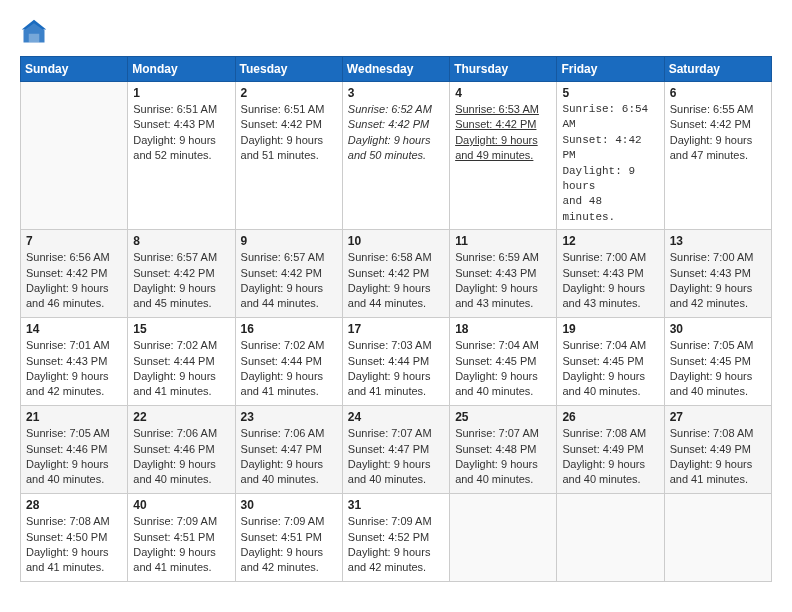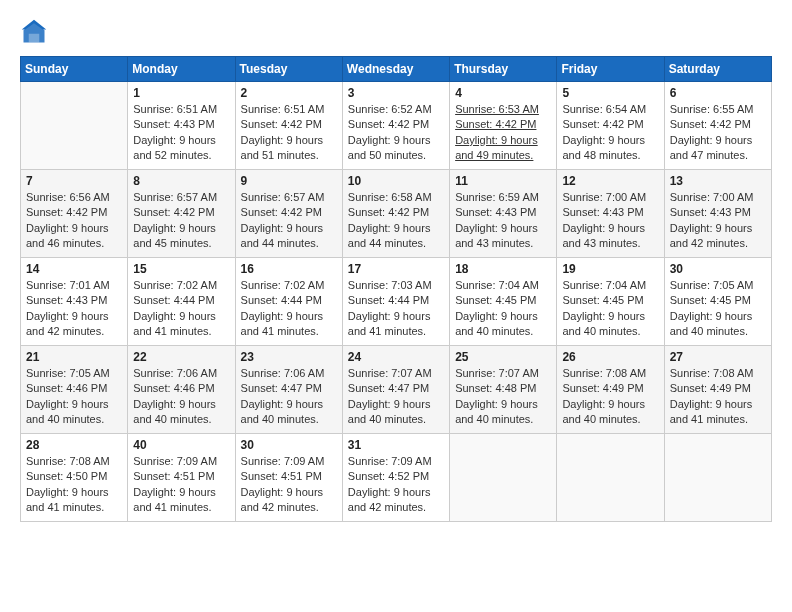--- a/index.html
+++ b/index.html
@@ -145,35 +145,35 @@
           </td>
           <td>
             <span class="day-number">2</span>
             <div class="day-info" style="white-space: pre-line;">Sunrise: 6:51 AM
 Sunset: 4:42 PM
 Daylight: 9 hours
 and 51 minutes.</div>
           </td>
           <td>
             <span class="day-number">3</span>
-            <div class="day-info" style="white-space: pre-line;">Sunrise: 6:52 AM
+            <div class="day-info" style="white-space: pre-line; font-style: italic;">Sunrise: 6:52 AM
 Sunset: 4:42 PM
 Daylight: 9 hours
 and 50 minutes.</div>
           </td>
           <td>
             <span class="day-number">4</span>
             <div class="day-info" style="white-space: pre-line; text-decoration: underline;">Sunrise: 6:53 AM
 Sunset: 4:42 PM
 Daylight: 9 hours
 and 49 minutes.</div>
           </td>
           <td>
             <span class="day-number">5</span>
-            <div class="day-info" style="white-space: pre-line;">Sunrise: 6:54 AM
+            <div class="day-info" style="white-space: pre-line; font-family: Liberation Mono, monospace;">Sunrise: 6:54 AM
 Sunset: 4:42 PM
 Daylight: 9 hours
 and 48 minutes.</div>
           </td>
           <td>
             <span class="day-number">6</span>
             <div class="day-info" style="white-space: pre-line;">Sunrise: 6:55 AM
 Sunset: 4:42 PM
 Daylight: 9 hours
 and 47 minutes.</div>

